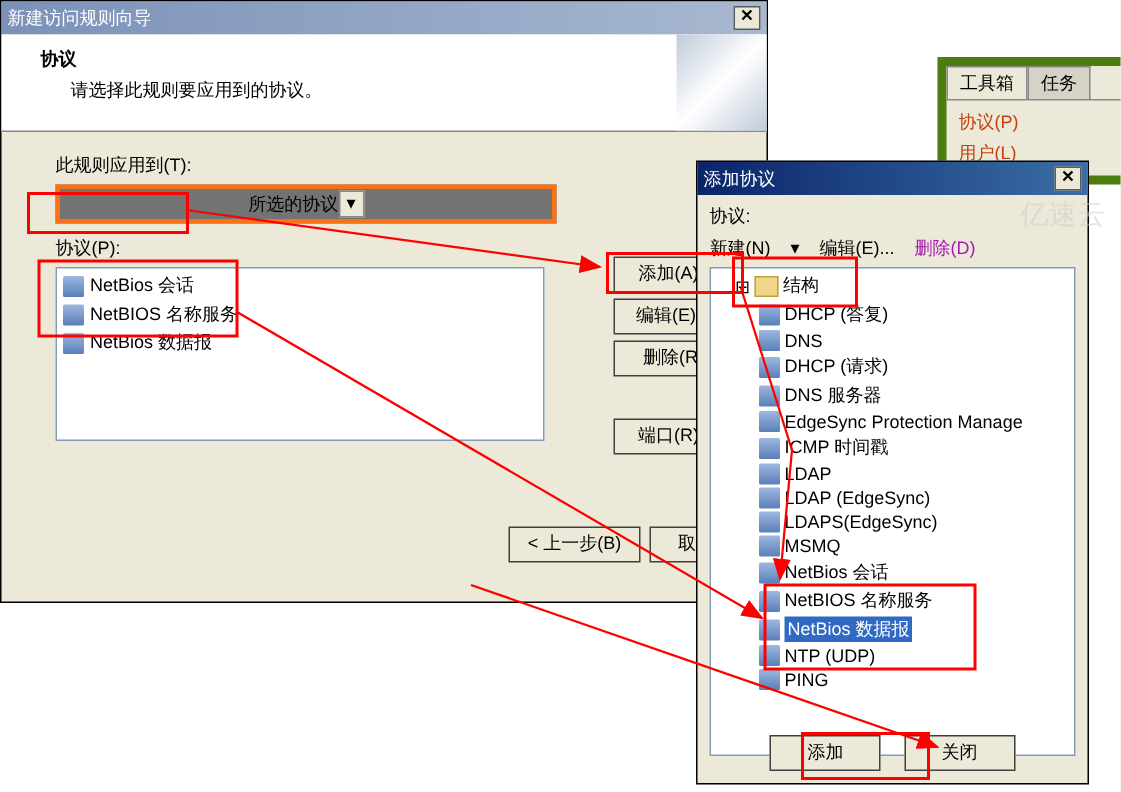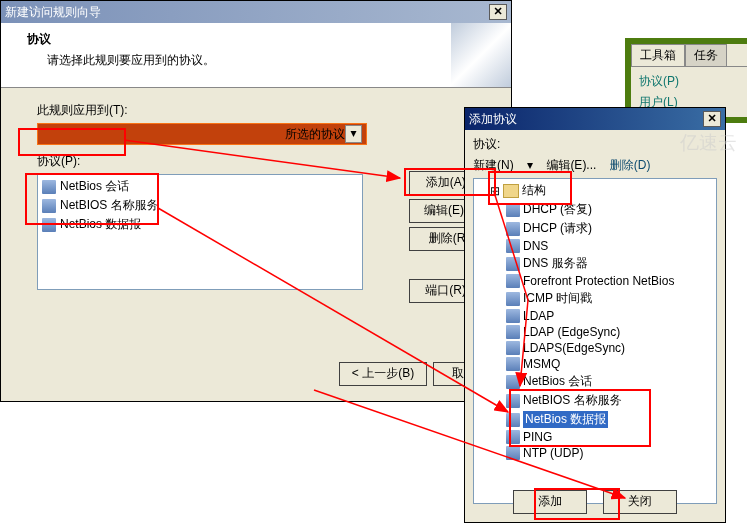--- a/index.html
+++ b/index.html
@@ -5,48 +5,48 @@
 body{margin:0;font-family:"MS Sans Serif",Tahoma,sans-serif;font-size:12px;background:#fff;width:747px;height:528px;position:relative;overflow:hidden}
 .win{position:absolute;background:#ece9d8;border:1px solid #000}
 .titlebar{background:linear-gradient(to right,#7b91b8,#a8b8d0);color:#fff;padding:3px 4px;font-size:12px;display:flex;justify-content:space-between;align-items:center;height:16px}
 .titlebar .xbtn{background:#ece9d8;color:#000;width:16px;height:14px;text-align:center;border:1px solid #5a5a5a;font-weight:bold;line-height:12px;cursor:pointer;font-size:11px}
 .wiz-head{padding:8px 26px;background:#fff;border-bottom:1px solid #888;height:48px;position:relative}
 .wiz-head b{font-size:12px}
 .wiz-head .sub{margin-left:20px;margin-top:4px}
 .wiz-graphic{position:absolute;right:0;top:0;width:60px;height:64px;background:linear-gradient(135deg,#c0ccdc 0%,#fff 50%,#c0ccdc 100%)}
 .body{padding:14px 36px}
 .label{margin-bottom:4px}
-.dropdown{border:1px solid #f97316;background:#c2410c;height:20px;display:flex;align-items:center;padding:0 4px;justify-content:flex-end}
+.dropdown{border:3px solid #f97316;background:#737373;height:20px;display:flex;align-items:center;padding:0 4px;justify-content:center}
 .dd-btn{width:15px;height:16px;background:#ece9d8;border:1px solid #888;text-align:center;line-height:14px}
 .listbox{border:1px solid #7f9db9;background:#fff;height:110px;width:320px;padding:2px}
 .listitem{display:flex;align-items:center;gap:4px;padding:1px 2px}
 .btn{background:#ece9d8;border:1px solid #404040;padding:2px 0;text-align:center;width:78px;height:18px;margin-bottom:4px;cursor:pointer}
 .btncol{position:absolute;left:408px;top:170px}
 .wiz-btns{position:absolute;bottom:10px;right:16px;display:flex;gap:6px}
-.wiz-btns .btn{margin-bottom:5px;width:86px}
+.wiz-btns .btn{margin-bottom:16px;width:86px}
 .redbox{position:absolute;border:2px solid red;pointer-events:none}
 .win2{left:464px;top:107px;width:260px;height:414px}
 .win2 .titlebar{background:linear-gradient(to right,#0a246a,#3a6ea5)}
 .w2body{padding:6px 8px}
 .toolbar2{margin:2px 0 4px}
 .toolbar2 span{margin-right:10px}
 .tree{border:1px solid #7f9db9;background:#fff;height:320px;overflow:hidden;padding:2px;position:relative}
 .titem{display:flex;align-items:center;gap:3px;padding:1px 0;white-space:nowrap}
 .ind1{margin-left:14px}.ind2{margin-left:30px}
 .ticon{width:14px;height:14px;background:linear-gradient(#9db8e0,#5a7fb8);display:inline-block;border-radius:1px;flex-shrink:0}
 .fold{width:14px;height:12px;background:#f0d68a;border:1px solid #c0a040;display:inline-block;flex-shrink:0}
 .tsel{background:#316ac5;color:#fff;padding:0 2px}
 .btnrow{position:absolute;bottom:8px;width:100%;text-align:center}
 .btnrow .btn{display:inline-block;width:72px;margin:0 6px}
 .tabpanel{position:absolute;left:625px;top:38px;width:120px;border:6px solid #4d7c0f;background:#ece9d8}
 .tabs{display:flex}
 .tab{border:1px solid #888;border-bottom:none;padding:2px 8px;background:#ece9d8;font-size:12px}
 .tab.inactive{background:#d6d3c6}
 .tp-body{padding:4px 8px;border-top:1px solid #888}
-.tp-body div{color:#0f766e;padding:2px 0;cursor:pointer}
+.tp-body div{color:#c2410c;padding:2px 0;cursor:pointer}
 .wm{position:absolute;right:10px;top:130px;color:#ccc;font-size:19px;pointer-events:none;opacity:.5}
 svg.arrows{position:absolute;left:0;top:0;pointer-events:none}
 </style>
 </head>
 <body>
 
 <div class="tabpanel">
   <div class="tabs">
     <div class="tab">工具箱</div>
     <div class="tab inactive">任务</div>
@@ -105,47 +105,47 @@
 <div class="win win2">
   <div class="titlebar">
     <span>添加协议</span>
     <span class="xbtn">✕</span>
   </div>
   <div class="w2body">
     <div class="label">协议:</div>
     <div class="toolbar2">
       <span><span>新建(N)</span> ▾</span>
       <span>编辑(E)...</span>
-      <span style="color:#0c4a6e">删除(D)</span>
+      <span style="color:#a21caf">删除(D)</span>
     </div>
     <div class="tree" id="tree">
       <div class="titem ind1">
           <span>⊟</span>
           <span class="fold"></span>
           <span>结构</span>
         </div>
     <div class="titem ind2">
           <span class="ticon"></span>
           <span>DHCP (答复)</span>
         </div>
         <div class="titem ind2">
           <span class="ticon"></span>
+          <span>DNS</span>
+        </div>
+        <div class="titem ind2">
+          <span class="ticon"></span>
           <span>DHCP (请求)</span>
         </div>
         <div class="titem ind2">
           <span class="ticon"></span>
-          <span>DNS</span>
-        </div>
-        <div class="titem ind2">
-          <span class="ticon"></span>
           <span>DNS 服务器</span>
         </div>
         <div class="titem ind2">
           <span class="ticon"></span>
-          <span>Forefront Protection NetBios</span>
+          <span>EdgeSync Protection Manage</span>
         </div>
         <div class="titem ind2">
           <span class="ticon"></span>
           <span>ICMP 时间戳</span>
         </div>
         <div class="titem ind2">
           <span class="ticon"></span>
           <span>LDAP</span>
         </div>
         <div class="titem ind2">
@@ -167,25 +167,25 @@
         <div class="titem ind2">
           <span class="ticon"></span>
           <span>NetBIOS 名称服务</span>
         </div>
         <div class="titem ind2">
           <span class="ticon"></span>
           <span class="tsel">NetBios 数据报</span>
         </div>
         <div class="titem ind2">
           <span class="ticon"></span>
+          <span>NTP (UDP)</span>
+        </div>
+        <div class="titem ind2">
+          <span class="ticon"></span>
           <span>PING</span>
-        </div>
-        <div class="titem ind2">
-          <span class="ticon"></span>
-          <span>NTP (UDP)</span>
         </div>
       </div>
   </div>
   <div class="btnrow">
     <div class="btn">添加</div>
     <div class="btn">关闭</div>
   </div>
 </div>
 
 <div class="redbox" style="left:18px;top:128px;width:104px;height:24px"></div>

